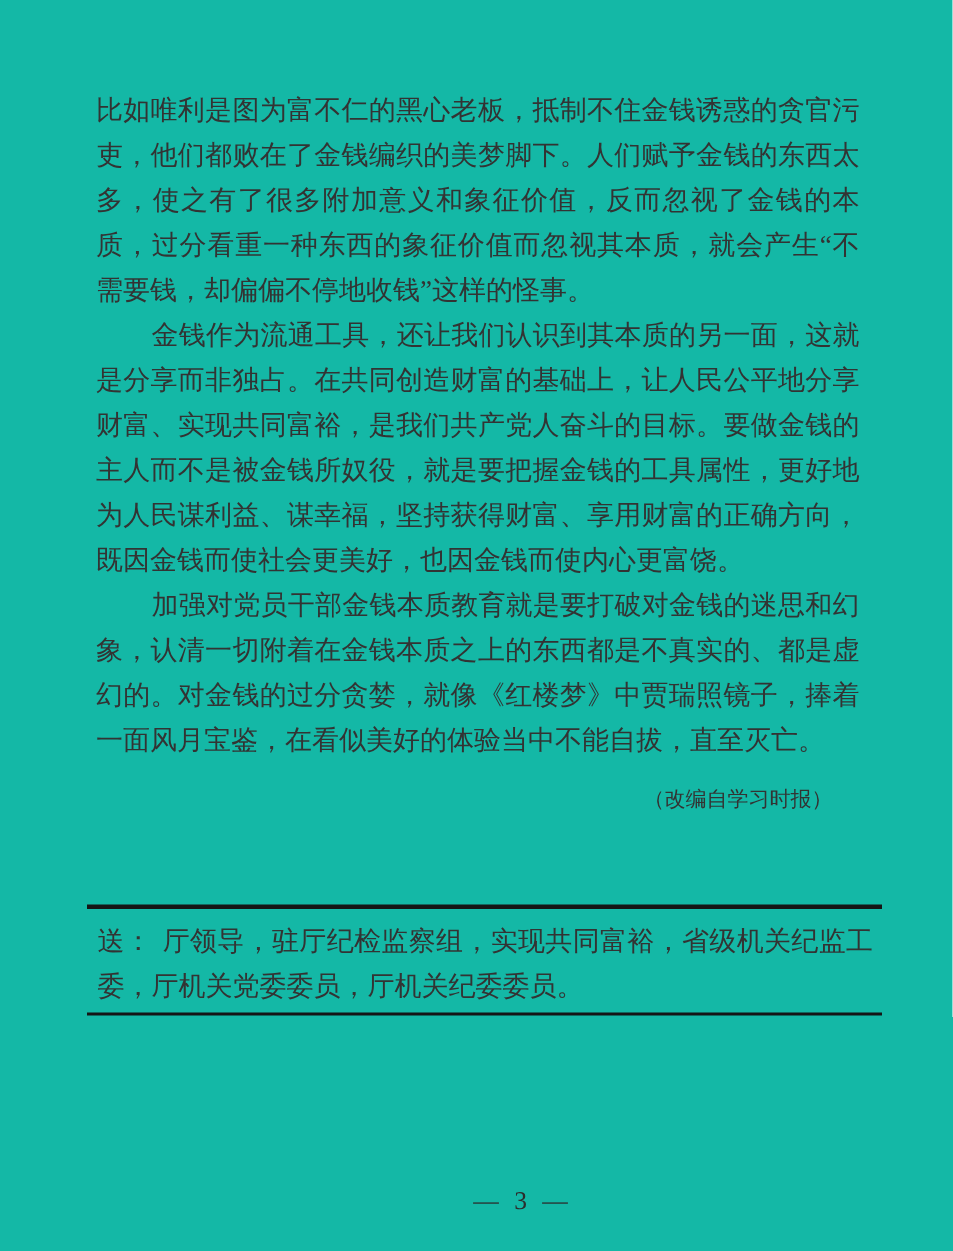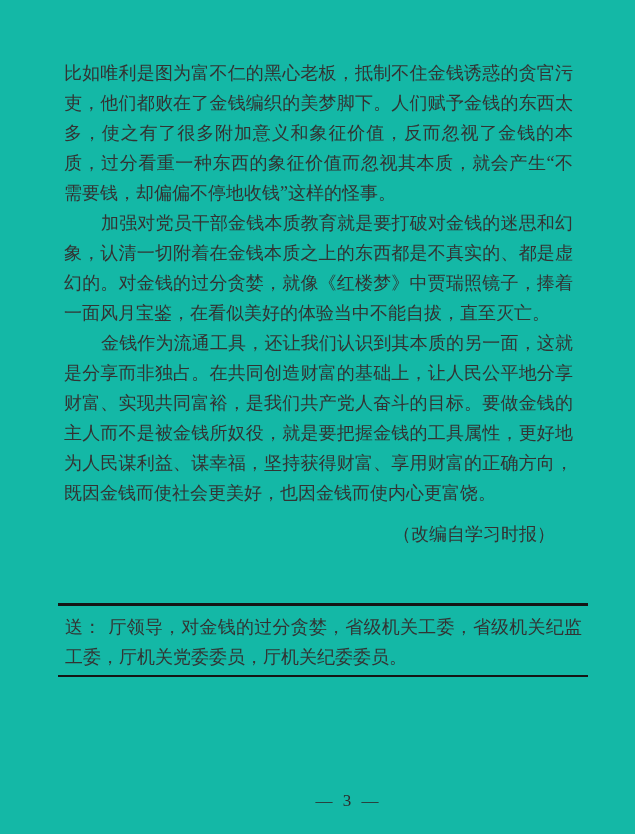--- a/index.html
+++ b/index.html
@@ -27,21 +27,21 @@
     font-size: 18px;
     line-height: 30px;
     text-align: justify;
     word-break: break-all;
   }
   .par.indent {
     text-indent: 37px;
   }
   .attribution {
     margin: 11px 0 0 0;
-    font-size: 18px;
+    font-size: 14px;
     line-height: 30px;
     text-align: right;
     padding-right: 18px;
   }
   .distribution {
     position: absolute;
     left: 58px;
     top: 603px;
     width: 530px;
     box-sizing: border-box;
@@ -72,26 +72,26 @@
     color: #2c2c2c;
   }
 </style>
 </head>
 <body>
 
 <div class="page">
 
   <div class="content">
     <p class="par">比如唯利是图为富不仁的黑心老板，抵制不住金钱诱惑的贪官污吏，他们都败在了金钱编织的美梦脚下。人们赋予金钱的东西太多，使之有了很多附加意义和象征价值，反而忽视了金钱的本质，过分看重一种东西的象征价值而忽视其本质，就会产生“不需要钱，却偏偏不停地收钱”这样的怪事。</p>
+    <p class="par indent">金钱作为流通工具，还让我们认识到其本质的另一面，这就是分享而非独占。在共同创造财富的基础上，让人民公平地分享财富、实现共同富裕，是我们共产党人奋斗的目标。要做金钱的主人而不是被金钱所奴役，就是要把握金钱的工具属性，更好地为人民谋利益、谋幸福，坚持获得财富、享用财富的正确方向，既因金钱而使社会更美好，也因金钱而使内心更富饶。</p>
     <p class="par indent">加强对党员干部金钱本质教育就是要打破对金钱的迷思和幻象，认清一切附着在金钱本质之上的东西都是不真实的、都是虚幻的。对金钱的过分贪婪，就像《红楼梦》中贾瑞照镜子，捧着一面风月宝鉴，在看似美好的体验当中不能自拔，直至灭亡。</p>
-    <p class="par indent">金钱作为流通工具，还让我们认识到其本质的另一面，这就是分享而非独占。在共同创造财富的基础上，让人民公平地分享财富、实现共同富裕，是我们共产党人奋斗的目标。要做金钱的主人而不是被金钱所奴役，就是要把握金钱的工具属性，更好地为人民谋利益、谋幸福，坚持获得财富、享用财富的正确方向，既因金钱而使社会更美好，也因金钱而使内心更富饶。</p>
     <p class="attribution">（改编自学习时报）</p>
   </div>
 
   <div class="distribution">
     <p class="dist-line">
-      <span class="dist-label">送：</span><span>厅领导，对金钱的过分贪婪，省级机关工委，省级机关纪监工委，厅机关党委委员，厅机关纪委委员。</span>
+      <span class="dist-label">送：</span><span>厅领导，驻厅纪检监察组，实现共同富裕，省级机关纪监工委，厅机关党委委员，厅机关纪委委员。</span>
     </p>
   </div>
 
   <div class="page-number">— 3 —</div>
 
 </div>
 
 </body></html>

